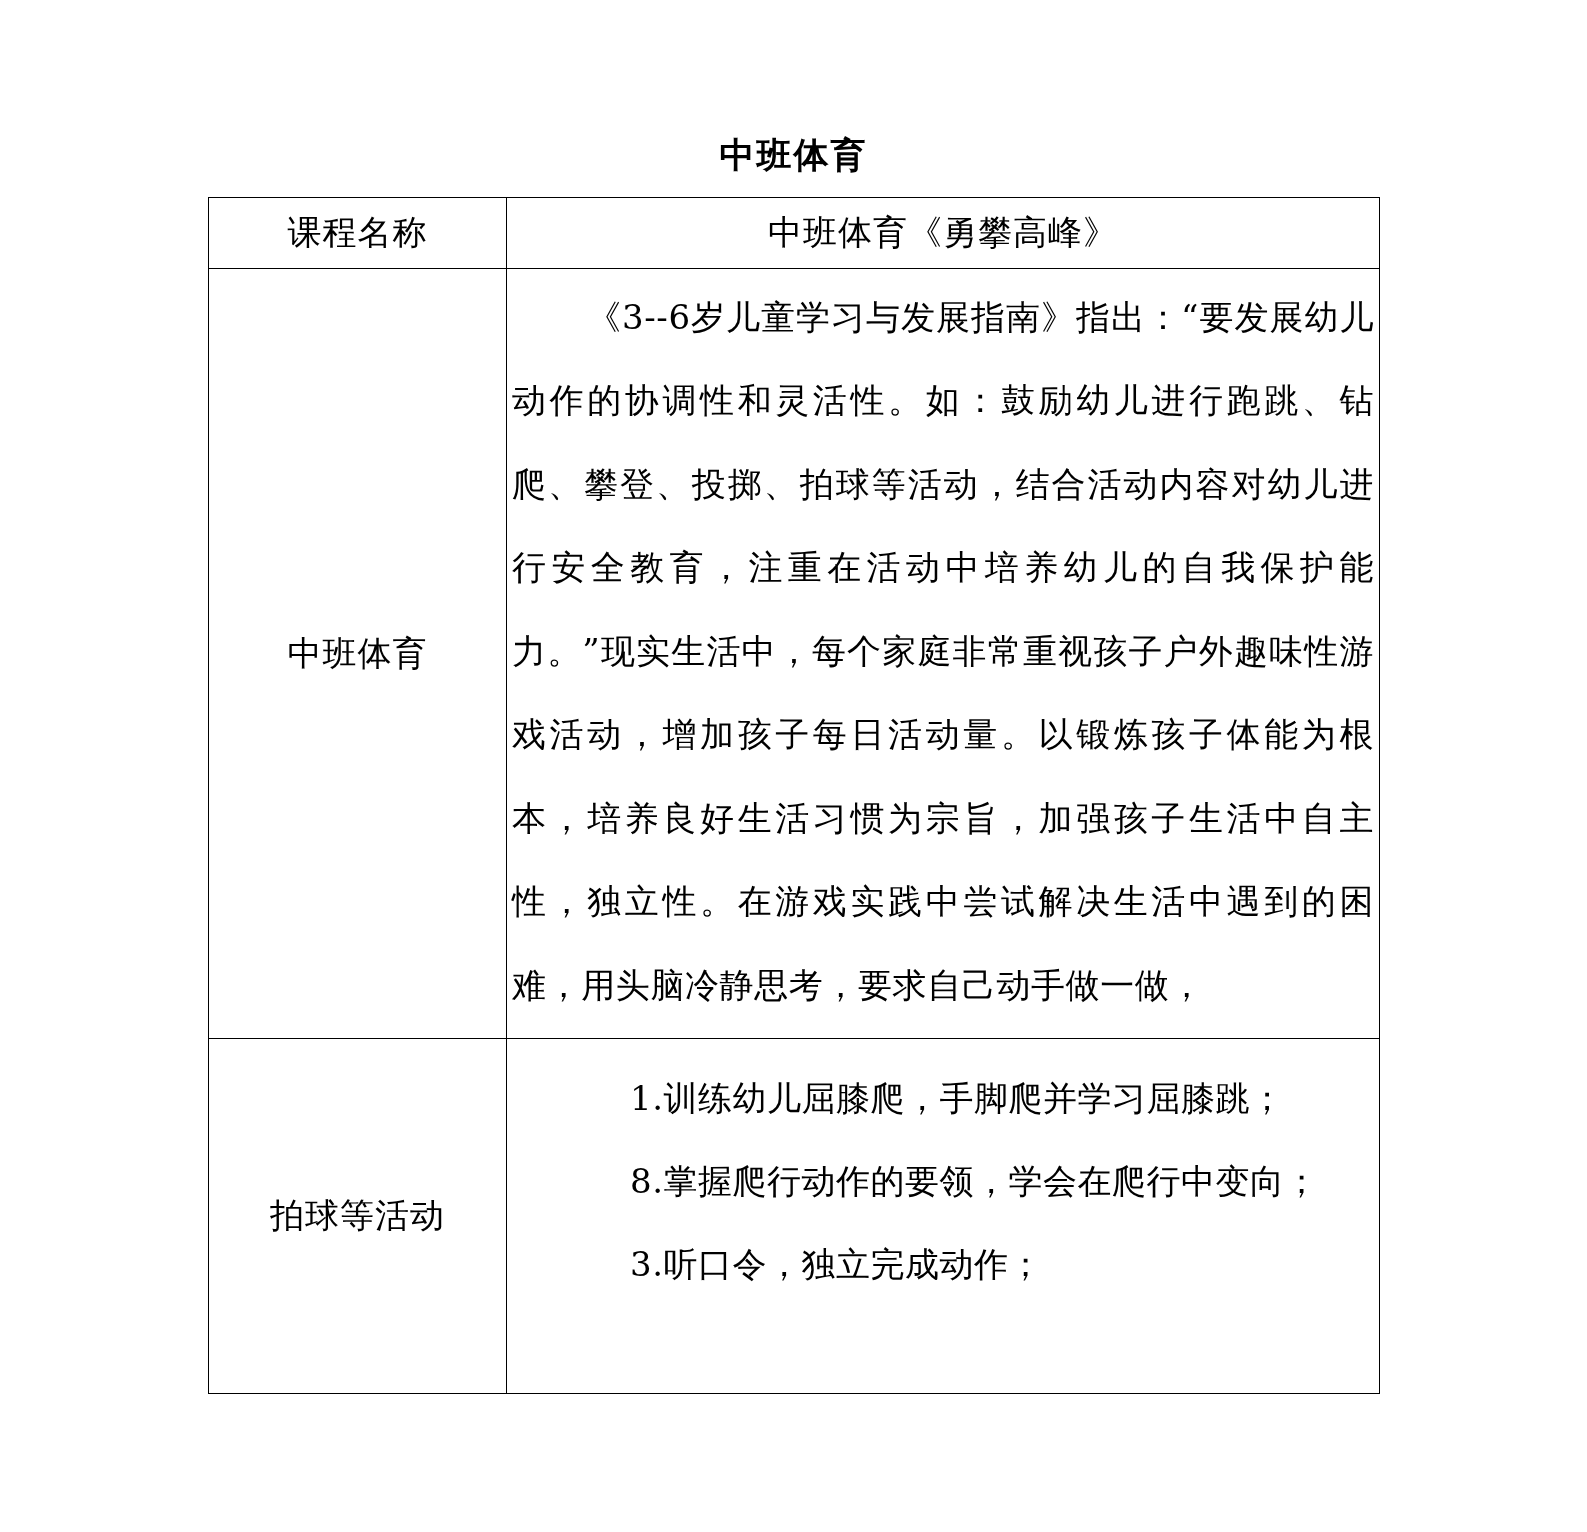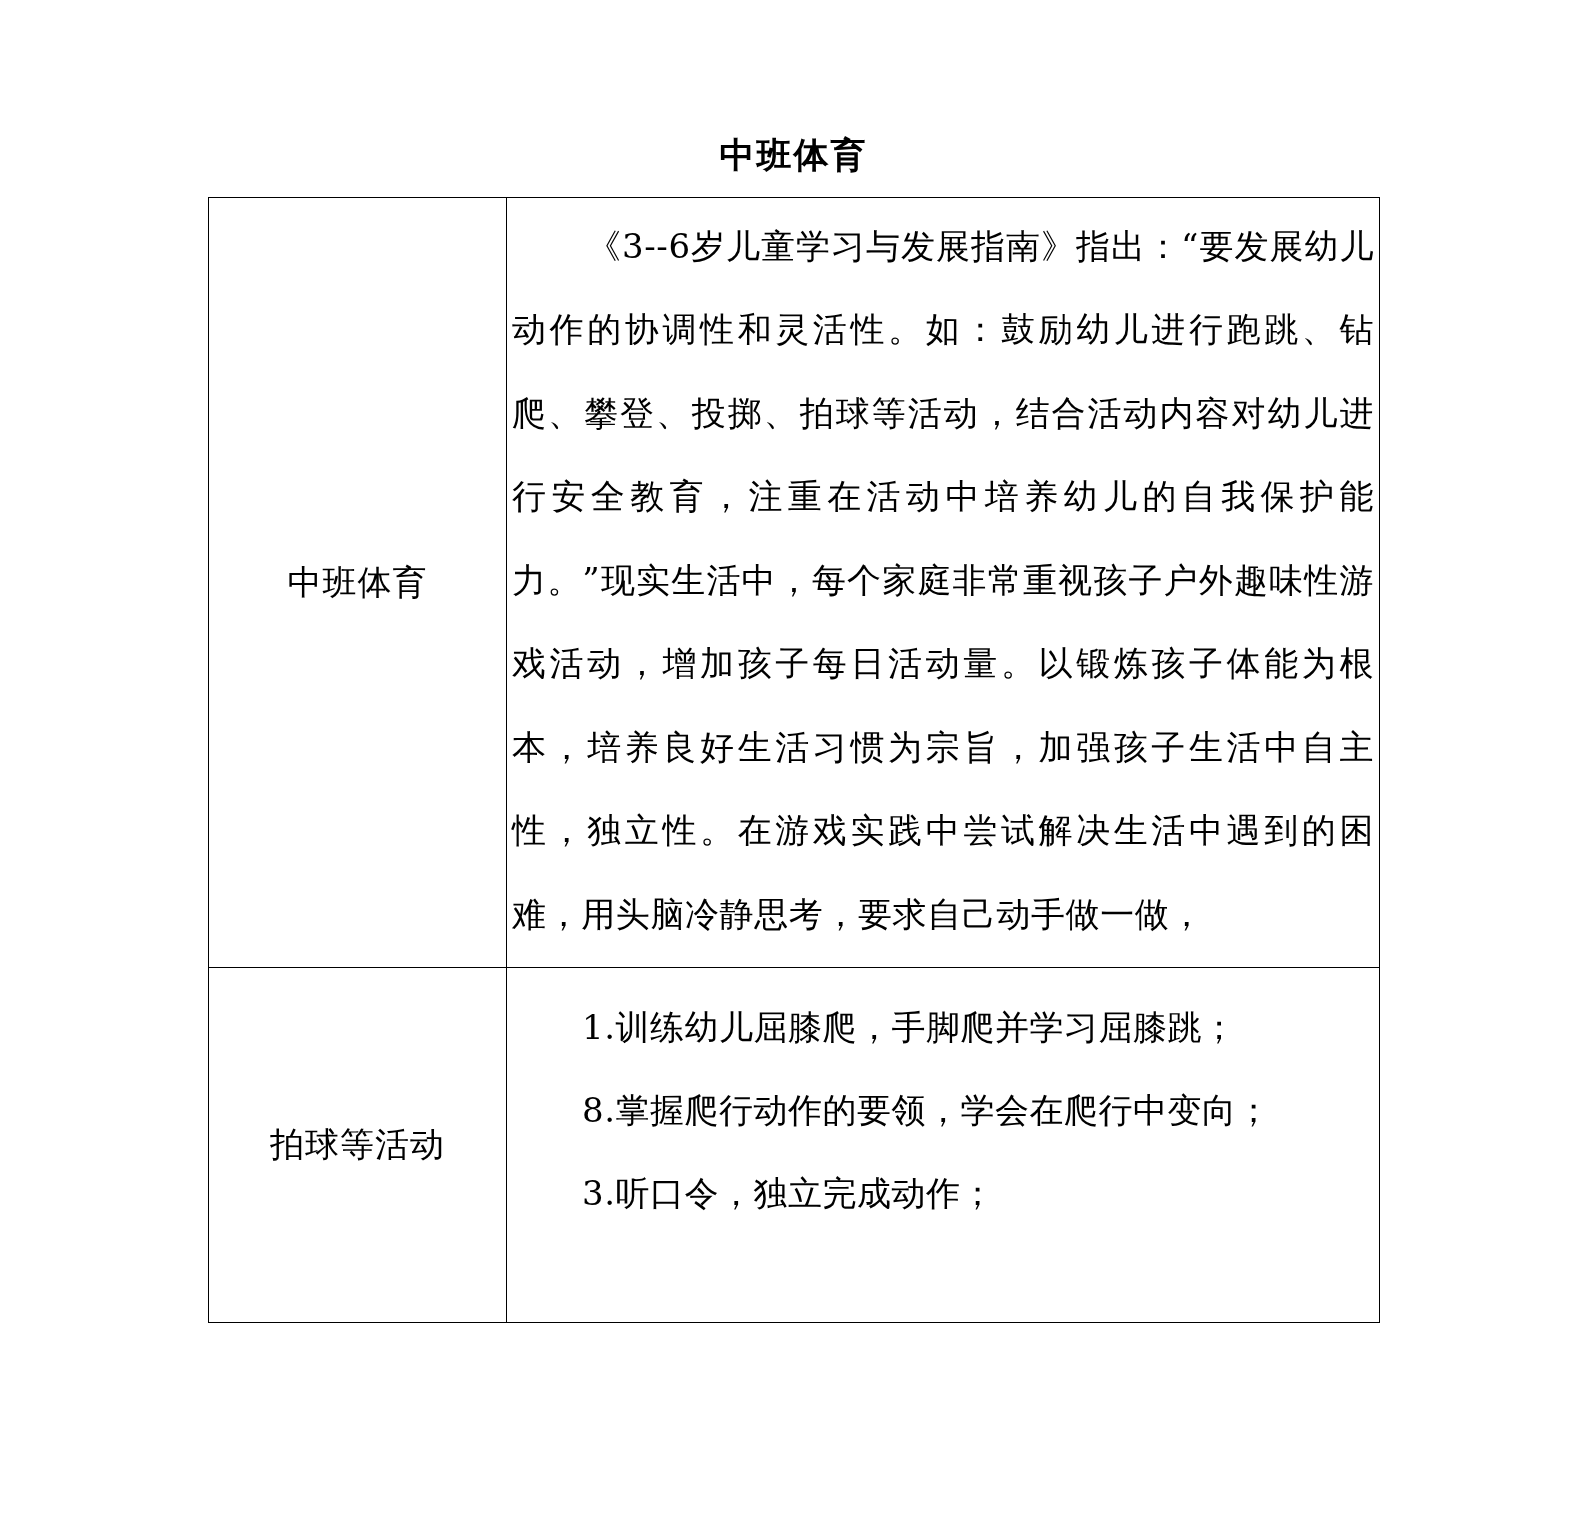--- a/index.html
+++ b/index.html
@@ -67,33 +67,38 @@
       vertical-align: top !important;
     }
     .goals-list {
       list-style: none;
       margin: 0;
       padding: 18px 0 0 75px;
     }
     .goals-list li {
       line-height: 83px;
       letter-spacing: 0.5px;
+      margin-left: 48px;
     }
   </style>
 </head>
 <body>
 
 <div class="doc-title">中班体育</div>
 
 <table class="lesson-table">
   <colgroup>
     <col class="col-label">
     <col class="col-value">
   </colgroup>
   <tbody>
+    <tr class="row-name">
+      <td class="label-cell">课程名称</td>
+      <td class="value-center">中班体育《勇攀高峰》</td>
+    </tr>
     <tr class="row-analysis">
       <td class="label-cell">中班体育</td>
       <td>
         <p class="analysis-text">《3--6岁儿童学习与发展指南》指出：“要发展幼儿动作的协调性和灵活性。如：鼓励幼儿进行跑跳、钻爬、攀登、投掷、拍球等活动，结合活动内容对幼儿进行安全教育，注重在活动中培养幼儿的自我保护能力。”现实生活中，每个家庭非常重视孩子户外趣味性游戏活动，增加孩子每日活动量。以锻炼孩子体能为根本，培养良好生活习惯为宗旨，加强孩子生活中自主性，独立性。在游戏实践中尝试解决生活中遇到的困难，用头脑冷静思考，要求自己动手做一做，</p>
       </td>
     </tr>
     <tr class="row-goals">
       <td class="label-cell">拍球等活动</td>
       <td class="goals-cell">
         <ul class="goals-list">

